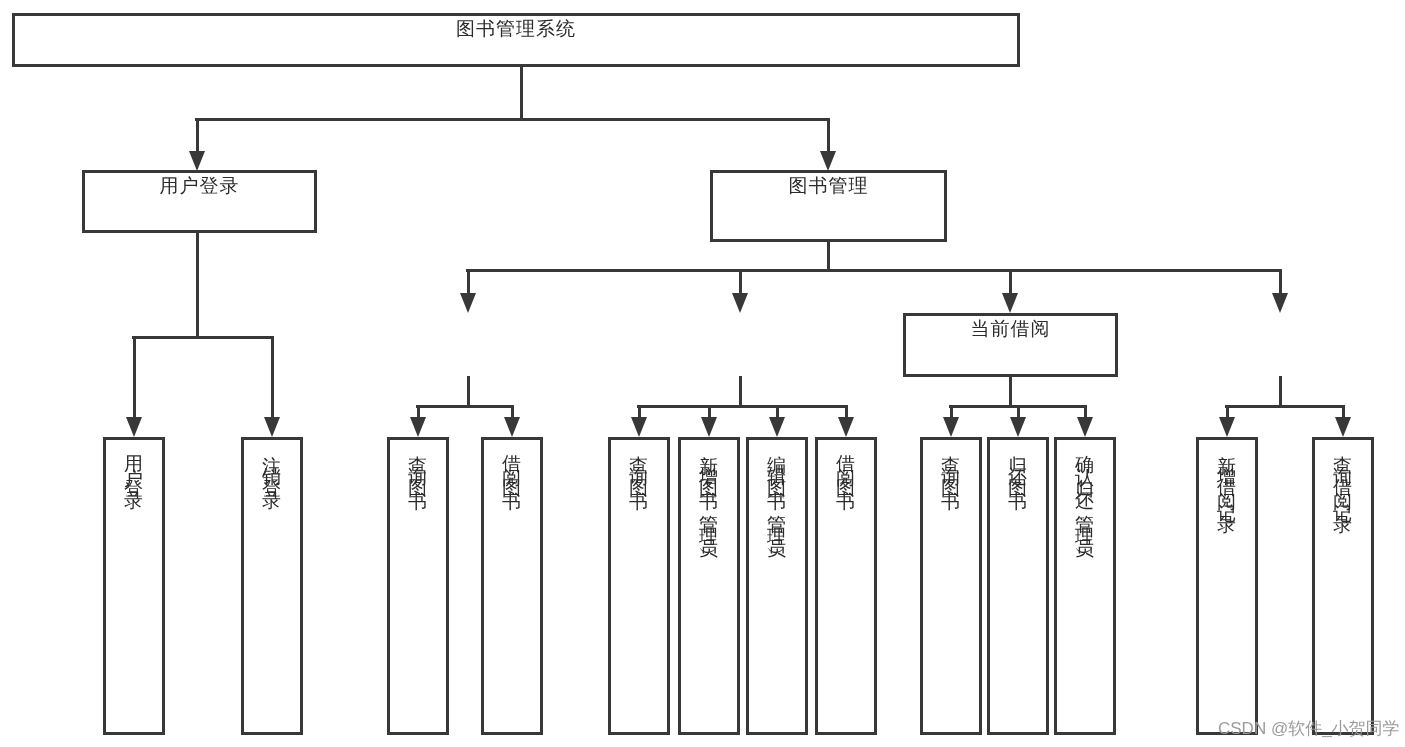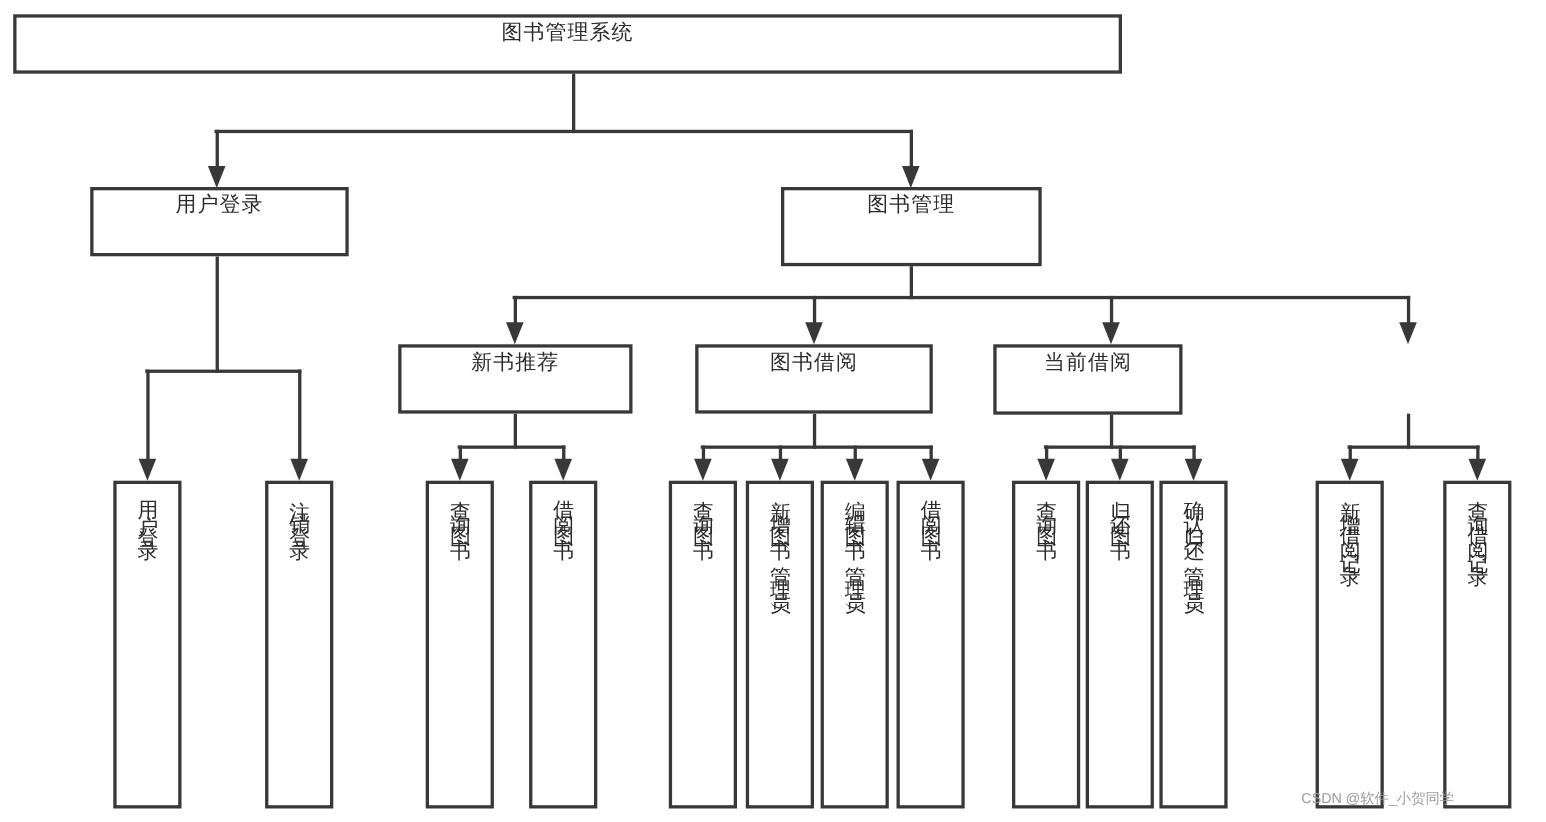--- a/index.html
+++ b/index.html
@@ -46,23 +46,23 @@
   .arrow {
     position: absolute;
     width: 0; height: 0;
     border-left: 8px solid transparent;
     border-right: 8px solid transparent;
     border-top: 20px solid var(--line);
     z-index: 1;
   }
   .watermark {
     position: absolute;
-    left: 1183px;
+    left: 1218px;
     top: 717px;
-    font-size: 13px;
+    font-size: 17px;
     color: var(--watermark);
     white-space: nowrap;
     z-index: 5;
   }
 </style>
 </head>
 <body>
 
 <div id="stage">
 
@@ -132,27 +132,21 @@
     <span class="hlabel">图书管理系统</span>
   </div>
 
   <div class="box" style="left:82px;top:170px;width:235px;height:63px">
     <span class="hlabel">用户登录</span>
   </div>
   <div class="box" style="left:710px;top:170px;width:237px;height:72px">
     <span class="hlabel">图书管理</span>
   </div>
 
-  <div class="box" style="left:362px;top:313px;width:213px;height:63px">
-    <span class="hlabel">新书推荐</span>
-  </div>
-  <div class="box" style="left:632px;top:313px;width:216px;height:63px">
-    <span class="hlabel">图书借阅</span>
-  </div>
-  <div class="box" style="left:903px;top:313px;width:172px;height:64px">
+  <div class="box" style="left:903px;top:313px;width:215px;height:64px">
     <span class="hlabel">当前借阅</span>
   </div>
 
   <div class="box leaf" style="left:103px;top:437px;width:62px;height:298px">
     <span class="vlabel">用户登录</span>
   </div>
   <div class="box leaf" style="left:241px;top:437px;width:62px;height:298px">
     <span class="vlabel">注销登录</span>
   </div>
 

